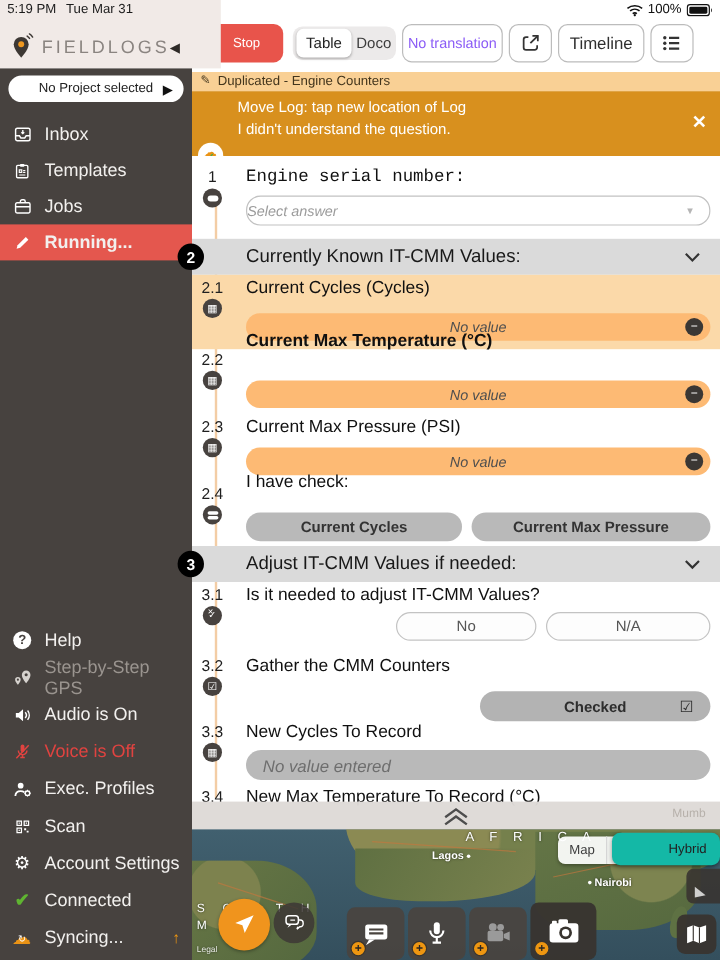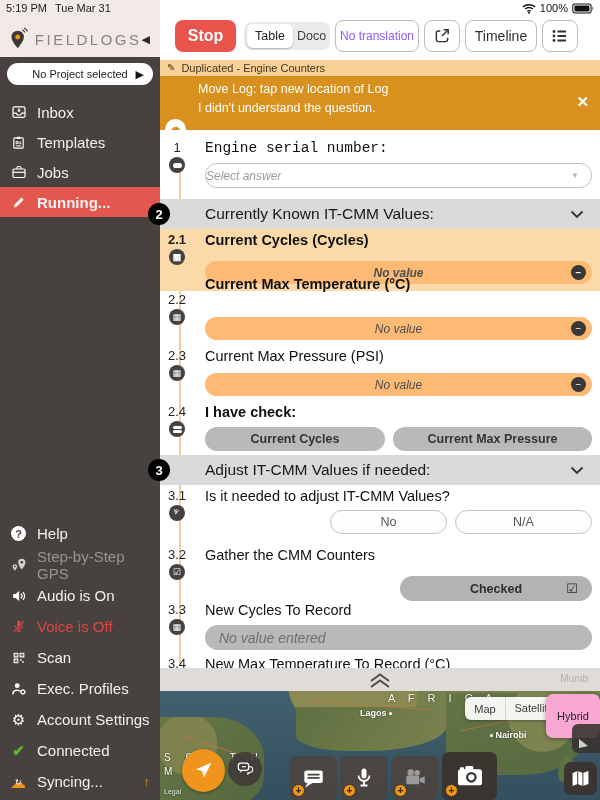--- a/index.html
+++ b/index.html
@@ -1,21 +1,21 @@
 <!DOCTYPE html>
 <html><head>
 <meta charset="utf-8">
 <style>
   html,body{margin:0;padding:0;background:#fff;}
   .screen{position:relative;width:600px;height:800px;overflow:hidden;
     font-family:"Liberation Sans",sans-serif;background:#fff;}
   .abs{position:absolute;}
 
   
-  .side-header{left:0;top:0;width:160px;height:57px;background:#f1eae7;}
+  .side-header{left:0;top:0;width:184px;height:57px;background:#f1eae7;}
   .status-left{left:6px;top:2px;font-size:11px;color:#1b1b1b;display:flex;gap:8px;}
   .logo-row{left:0;top:22px;width:160px;height:34px;display:flex;align-items:center;}
   .logo-pin{margin-left:9px;}
   .logo-text{margin-left:6px;font-size:15px;letter-spacing:2.5px;color:#8a8480;}
   .logo-collapse{margin-left:auto;margin-right:10px;font-size:11px;color:#2e2a27;}
   .sidebar{left:0;top:57px;width:160px;height:743px;background:#47423f;}
   .proj-pill{position:absolute;left:7px;right:7px;top:6px;height:22px;background:#fff;border-radius:12px;
     display:flex;align-items:center;justify-content:center;font-size:11px;color:#222;}
   .proj-arrow{position:absolute;right:9px;top:5px;font-size:11px;color:#111;}
   .side-nav{position:absolute;left:0;right:0;top:40px;}
@@ -32,21 +32,21 @@
   .check-glyph{font-size:15px;color:#5fb431;font-weight:700;line-height:1;}
   .cloud-wrap{position:relative;width:18px;height:16px;}
   .cloud-glyph{font-size:16px;color:#ea9316;line-height:16px;}
   .cloud-sync{position:absolute;left:5px;top:5px;font-size:8px;color:#fff;line-height:1;}
   .sync-up{margin-left:auto;margin-right:10px;color:#ee9611;font-weight:700;font-size:13px;}
 
   
   .topbar{left:160px;top:0;width:440px;height:60px;background:#fff;}
   .status-right{position:absolute;right:5px;top:2px;display:flex;align-items:center;gap:4px;font-size:11px;color:#111;}
   .tbtn{position:absolute;top:20px;height:32px;border-radius:8px;display:flex;align-items:center;justify-content:center;box-sizing:border-box;}
-  .stop-btn{left:15px;width:61px;background:#e8544b;color:#fff;font-weight:700;font-size:16px;}
+  .stop-btn{left:15px;width:61px;background:#e8544b;color:#fff;font-weight:400;font-size:11px;}
   .seg{left:84px;top:22px;height:28px;width:86px;background:#eceaea;border-radius:8px;position:absolute;display:flex;align-items:center;padding:0;}
   .seg-chip{width:46px;height:24px;margin-left:3px;background:#fff;border-radius:6px;box-shadow:0 1px 2px rgba(0,0,0,.25);
     display:flex;align-items:center;justify-content:center;font-size:12.5px;color:#222;}
   .seg-plain{flex:1;text-align:center;font-size:12.5px;color:#3c3c3c;}
   .notrans{left:175px;width:84px;border:1px solid #bcbcbc;color:#8b5cf6;font-size:12px;line-height:13px;text-align:center;flex-direction:column;}
   .share-btn{left:264px;width:36px;border:1px solid #bcbcbc;}
   .timeline-btn{left:305px;width:72px;border:1px solid #bcbcbc;color:#2f2f2f;font-size:14px;}
   .list-btn{left:382px;width:36px;border:1px solid #bcbcbc;}
 
   
@@ -75,21 +75,21 @@
   .cx-glyph{position:relative;font-size:8px;}
   .cx-x{position:absolute;left:4px;top:3px;font-size:6px;}
   .select-pill{position:absolute;left:45px;right:8px;height:23px;background:#fff;border:1px solid #c2c2c2;border-radius:12px;
     display:flex;align-items:center;justify-content:flex-start;font-size:12px;font-style:italic;color:#9b9b9b;}
   .select-arrow{position:absolute;right:12px;font-size:8px;color:#b5b5b5;font-style:normal;}
   .sec{position:absolute;left:0;right:0;height:30px;background:#dadada;}
   .sec-badge{position:absolute;left:-12px;top:4px;width:22px;height:22px;border-radius:50%;background:#000;color:#fff;
     font-size:13px;font-weight:700;display:flex;align-items:center;justify-content:center;}
   .sec-label{position:absolute;left:45px;top:0;line-height:30px;font-size:15.5px;color:#181818;}
   .sec-chev{position:absolute;right:16px;top:11px;}
-  .hl-block{position:absolute;left:0;right:0;background:#fbd9a9;font-weight:bold;}
+  .hl-block{position:absolute;left:0;right:0;background:#fbd9a9;}
   .val-pill{position:absolute;left:45px;right:8px;height:23px;background:#fdba74;border-radius:12px;
     display:flex;align-items:center;justify-content:center;font-size:12px;font-style:italic;color:#4f4f4f;}
   .minus-ic{position:absolute;right:6px;width:15px;height:15px;border-radius:50%;background:#3b3734;color:#fff;
     display:flex;align-items:center;justify-content:center;font-size:10px;font-style:normal;line-height:1;}
   .choice-btn{position:absolute;height:24px;background:#b9b9b9;border-radius:13px;display:flex;align-items:center;
     justify-content:center;font-size:12.5px;font-weight:700;color:#333;}
   .outline-btn{position:absolute;height:24px;background:#fdfdfd;border:1px solid #c3c3c3;border-radius:13px;
     display:flex;align-items:center;justify-content:center;font-size:12.5px;color:#555;box-sizing:border-box;}
   .checked-pill{position:absolute;left:240px;right:8px;height:25px;background:#b3b3b3;border-radius:13px;
     display:flex;align-items:center;justify-content:center;font-size:12.5px;font-weight:700;color:#2e2e2e;}
@@ -122,22 +122,22 @@
   .lbl-nairobi{left:330px;top:39px;font-size:9px;font-weight:700;}
   .lbl-south{left:4px;top:61px;font-size:10px;letter-spacing:6px;}
   .lbl-ami{left:4px;top:75px;font-size:10px;letter-spacing:16px;}
   .lbl-legal{left:4px;top:97px;font-size:7px;opacity:.85;}
   .dot{display:inline-block;width:3px;height:3px;background:#fff;border-radius:50%;vertical-align:middle;}
   .map-control{position:absolute;left:305px;top:6px;width:132px;height:23px;background:rgba(255,255,255,.92);
     border-radius:6px;display:flex;align-items:center;box-shadow:0 1px 3px rgba(0,0,0,.3);}
   .mc-item{font-size:11px;color:#3c3c3c;text-align:center;}
   .mc-map{width:40px;}
   .mc-sat{width:56px;border-left:1px solid #d6d6d6;line-height:23px;}
-  .mc-hybrid{position:absolute;right:-3px;top:-3px;width:54px;height:44px;background:#f9a8d4;border-radius:7px;
-    box-shadow:0 1px 4px rgba(0,0,0,.4);display:flex;align-items:center;justify-content:center;font-size:11px;color:#222;}
+  .mc-hybrid{position:absolute;right:-3px;top:-3px;width:54px;height:27px;background:#14b8a6;border-radius:7px;
+    box-shadow:0 1px 4px rgba(0,0,0,.4);display:flex;align-items:center;justify-content:center;font-size:11px;color:#222;padding-left:36px;}
   .mini-overlay{position:absolute;left:412px;top:33px;width:36px;height:29px;background:rgba(56,52,49,.9);border-radius:6px;}
   .mini-overlay i{position:absolute;left:7px;bottom:5px;width:0;height:0;border-left:9px solid rgba(245,245,245,.8);
     border-top:7px solid transparent;border-bottom:2px solid transparent;}
   .loc-btn{position:absolute;left:22px;top:58px;width:43px;height:43px;border-radius:50%;background:#f0941d;
     display:flex;align-items:center;justify-content:center;box-shadow:0 1px 3px rgba(0,0,0,.35);}
   .chatq-btn{position:absolute;left:68px;top:61px;width:34px;height:34px;border-radius:50%;background:rgba(62,57,53,.88);
     display:flex;align-items:center;justify-content:center;}
   .media-btn{position:absolute;top:65px;width:48px;height:44px;border-radius:7px;background:rgba(73,68,63,.93);
     display:flex;align-items:center;justify-content:center;}
   .cam-btn{left:282px;top:61px;width:55px;height:48px;background:rgba(56,52,48,.96);}
@@ -283,38 +283,38 @@
             <svg viewBox="0 0 16 16" width="15" height="15">
               <rect x="6.6" y="1.6" width="3.4" height="6.8" rx="1.7" fill="#e04340"></rect>
               <path d="M4.6 6.8a3.8 3.8 0 007.6 0M8.3 10.8v2.1M6.3 13h4" stroke="#e04340" stroke-width="1.3" fill="none"></path>
               <path d="M2.8 13.8L13.8 2.2" stroke="#e04340" stroke-width="1.3"></path>
             </svg>
           </span>
         <span>Voice is Off</span>
       </div>
       <div class="srow u">
         <span class="ic">
-            <svg viewBox="0 0 16 16" width="14" height="14">
-              <path d="M2.5 2.5h4.2v4.2H2.5zM9.3 2.5h4.2v4.2H9.3zM2.5 9.3h4.2v4.2H2.5z" fill="none" stroke="#fff" stroke-width="1.2"></path>
-              <path d="M4 4h1.2v1.2H4zM10.8 4H12v1.2h-1.2zM4 10.8h1.2V12H4z" fill="#fff"></path>
-              <path d="M9.3 9.3h1.9v1.9H9.3zM11.7 11.7h1.8v1.8h-1.8z" fill="#fff"></path>
-            </svg>
-          </span>
-        <span>Scan</span>
-      </div>
-      <div class="srow u">
-        <span class="ic">
             <svg viewBox="0 0 16 16" width="16" height="16">
               <circle cx="6.2" cy="4.7" r="2.4" fill="#fff"></circle>
               <path d="M1.8 13.4c.1-2.6 2-4.2 4.4-4.2 1.2 0 2.3.4 3.1 1" fill="none" stroke="#fff" stroke-width="1.5"></path>
               <circle cx="11.9" cy="11" r="1.9" fill="none" stroke="#fff" stroke-width="1.2"></circle>
               <path d="M11.9 8.2v1M11.9 12.8v1M9.1 11h1M13.7 11h1M10 9.1l.7.7M13.1 12.2l.7.7M13.8 9.1l-.7.7M10.7 12.2l-.7.7" stroke="#fff" stroke-width=".9"></path>
             </svg>
           </span>
         <span>Exec. Profiles</span>
+      </div>
+      <div class="srow u">
+        <span class="ic">
+            <svg viewBox="0 0 16 16" width="14" height="14">
+              <path d="M2.5 2.5h4.2v4.2H2.5zM9.3 2.5h4.2v4.2H9.3zM2.5 9.3h4.2v4.2H2.5z" fill="none" stroke="#fff" stroke-width="1.2"></path>
+              <path d="M4 4h1.2v1.2H4zM10.8 4H12v1.2h-1.2zM4 10.8h1.2V12H4z" fill="#fff"></path>
+              <path d="M9.3 9.3h1.9v1.9H9.3zM11.7 11.7h1.8v1.8h-1.8z" fill="#fff"></path>
+            </svg>
+          </span>
+        <span>Scan</span>
       </div>
       <div class="srow u">
         <span class="ic">
             <span class="gear-glyph">⚙</span>
           </span>
         <span>Account Settings</span>
       </div>
       <div class="srow u">
         <span class="ic">
             <span class="check-glyph">✔</span>
@@ -399,21 +399,21 @@
       <span class="minus-ic">−</span>
     </div>
 
     <div class="qnum" style="top:274px;">2.4</div>
     <div class="q-icon" style="top:291px;">
         <span class="toggle-glyph">
           <i></i>
           <i></i>
         </span>
       </div>
-    <div class="qlabel" style="top:274px;font-weight:bold;">I have check:</div>
+    <div class="qlabel" style="top:264px;">I have check:</div>
     <div class="choice-btn" style="top:297px;left:45px;width:180px;">Current Cycles</div>
     <div class="choice-btn" style="top:297px;left:233px;right:8px;">Current Max Pressure</div>
 
     <div class="sec" style="top:325px;">
       <div class="sec-badge">3</div>
       <div class="sec-label">Adjust IT-CMM Values if needed:</div>
       <svg class="sec-chev" width="14" height="9" viewBox="0 0 14 9">
           <path d="M1.5 1.5L7 7l5.5-5.5" fill="none" stroke="#333" stroke-width="1.8"></path>
         </svg>
     </div>

